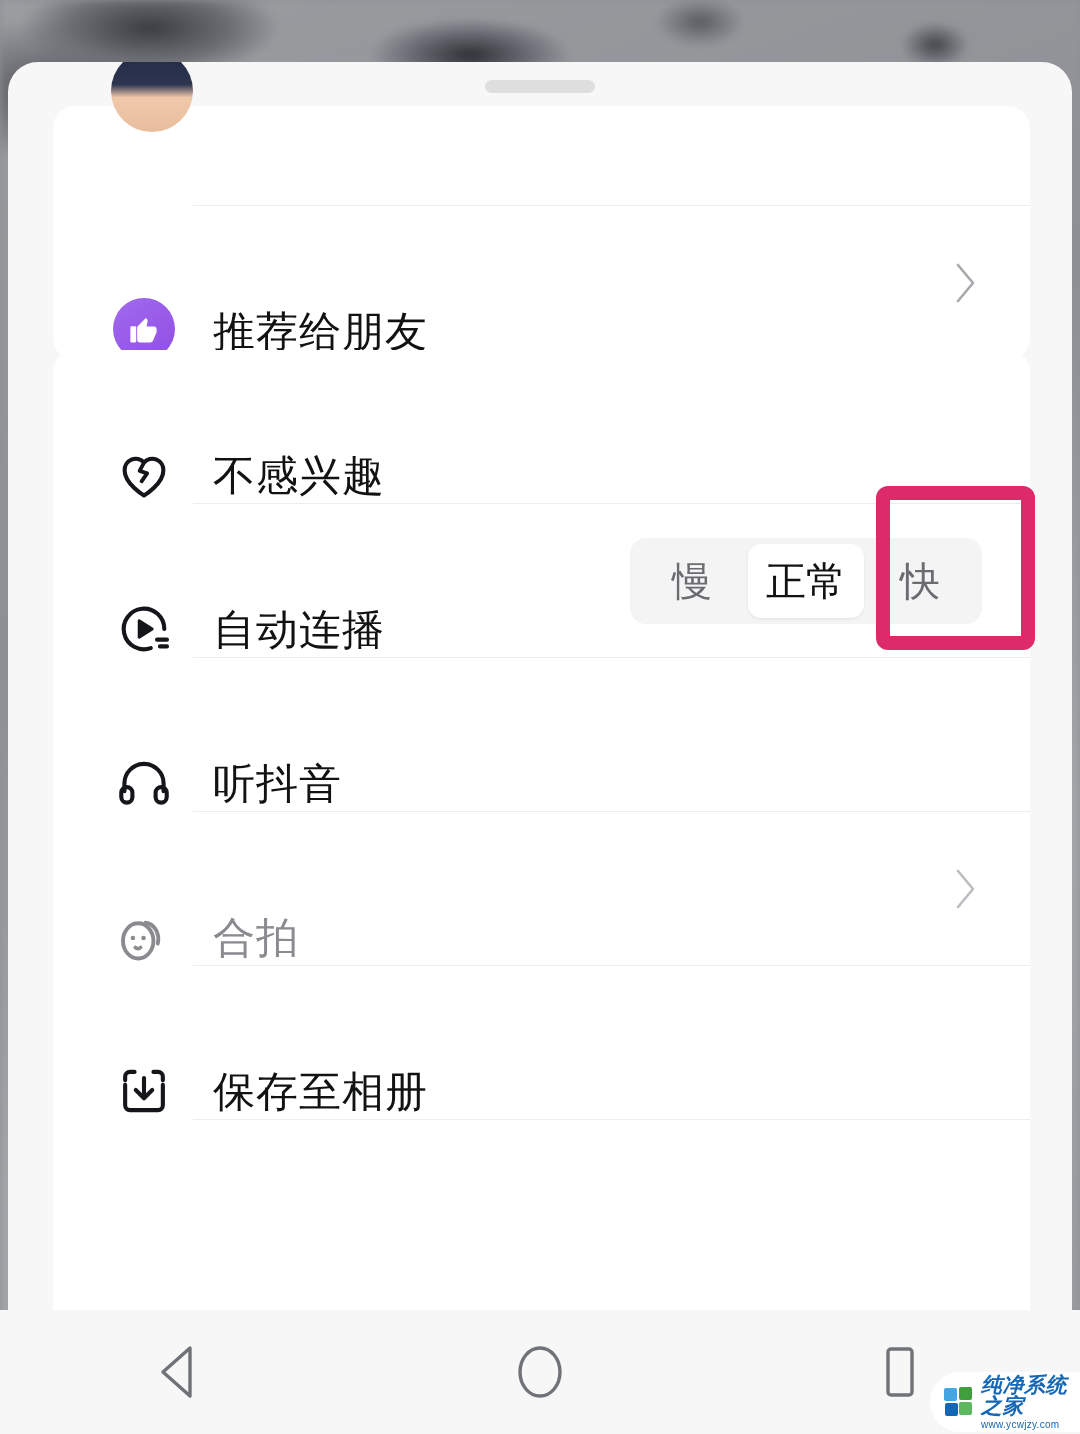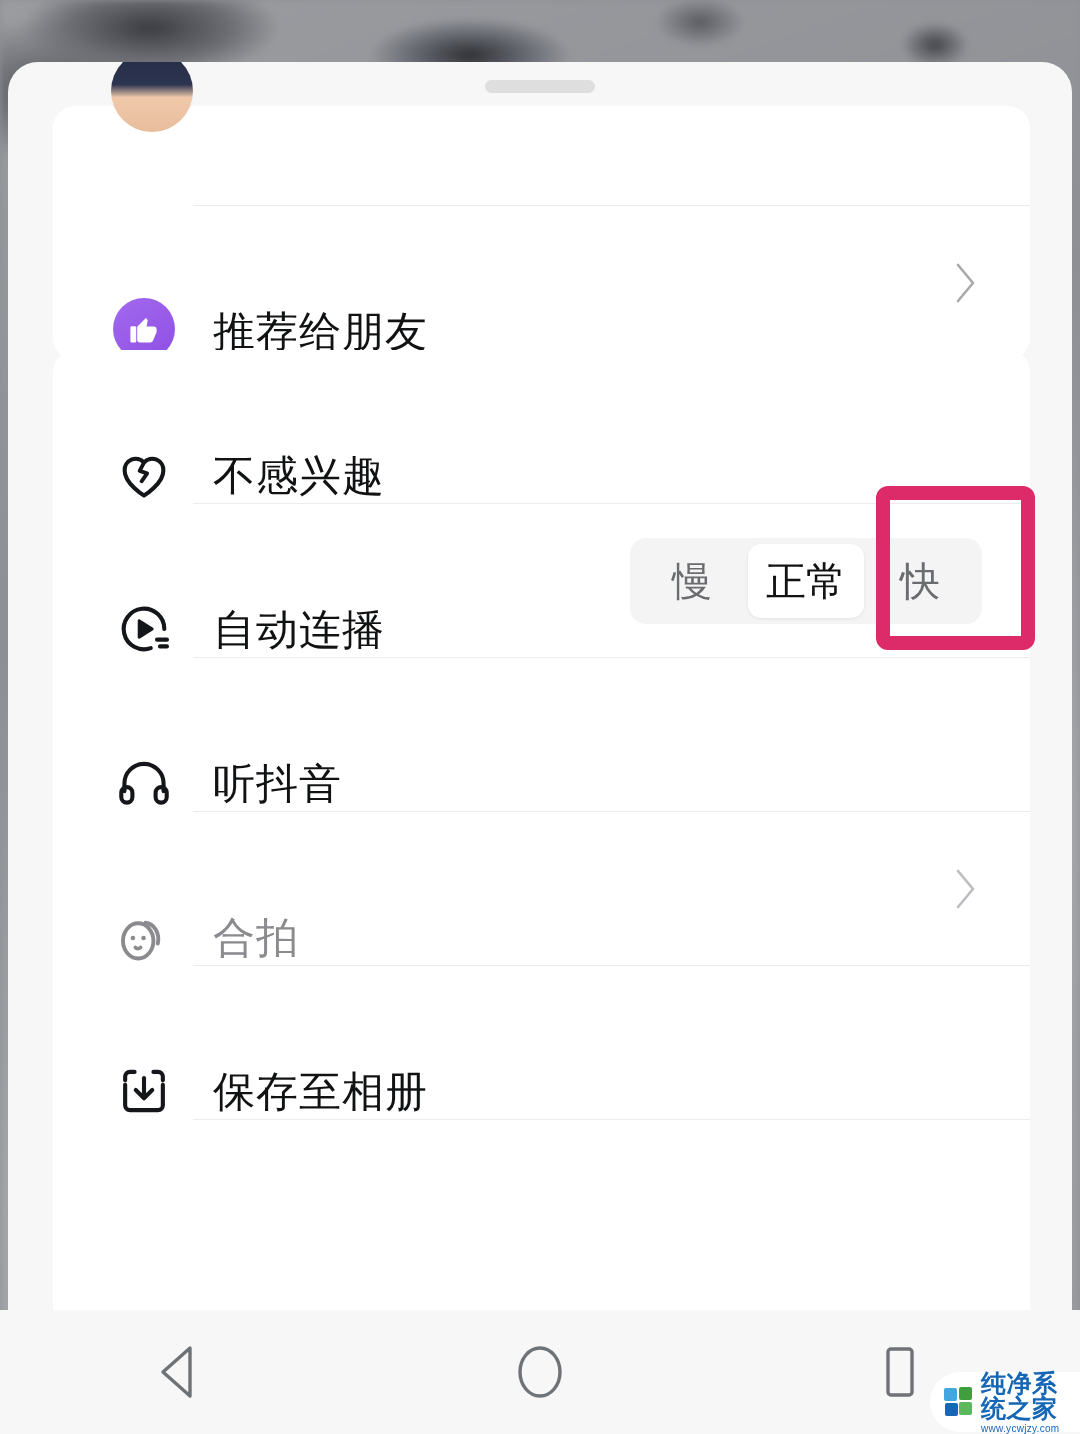--- a/index.html
+++ b/index.html
@@ -127,22 +127,22 @@
     background:#ffffff; border-radius:30px 0 0 30px;
     display:flex; align-items:center; gap:7px; padding-left:14px;
   }
   #wm-mark{ position:relative; width:30px; height:30px; flex:0 0 30px; }
   #wm-mark i{ position:absolute; width:13px; height:13px; border-radius:2px; display:block; }
   #wm-mark i:nth-child(1){ left:0;  top:1px;  background:#43a6e0; }
   #wm-mark i:nth-child(2){ left:15px;top:0;   background:#3f9f3c; }
   #wm-mark i:nth-child(3){ left:1px; top:16px;background:#1566b5; }
   #wm-mark i:nth-child(4){ left:15px;top:15px;background:#5cb85c; }
   #wm-text{ display:flex; flex-direction:column; line-height:1; }
-  #wm-title{ font-size:25px; font-weight:bold; color:#1566b5; letter-spacing:.5px;
-             font-family:"DejaVu Sans","Liberation Sans",sans-serif; }
+  #wm-title{ font-size:21px; font-weight:bold; color:#1566b5; letter-spacing:.5px;
+             font-family:"DejaVu Sans","Liberation Sans",sans-serif;font-style:italic; }
   #wm-url{ font-size:10px; color:#1566b5; margin-top:3px; letter-spacing:.3px; }
 </style>
 </head>
 <body>
 
 <div id="backdrop"></div>
 
 <div id="sheet">
 
   <div id="drag-handle"></div>

